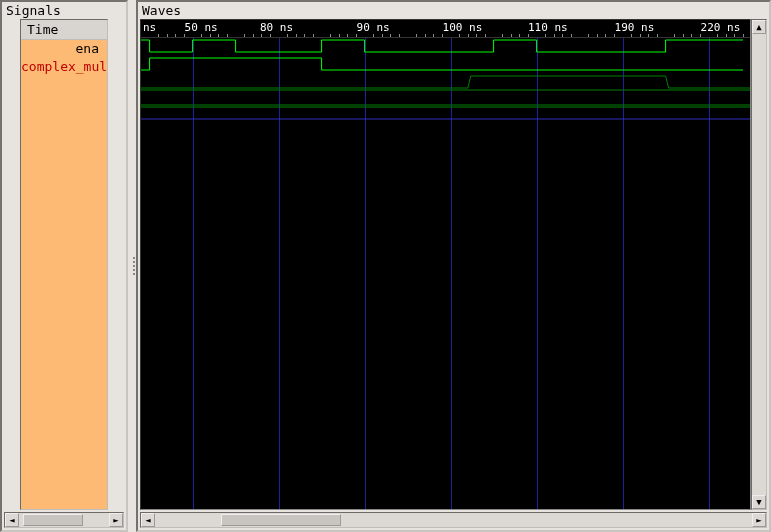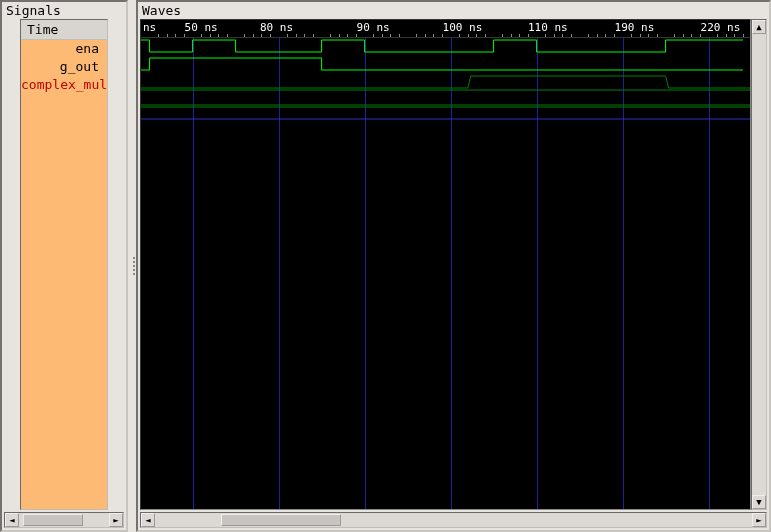--- a/index.html
+++ b/index.html
@@ -42,21 +42,20 @@
   .blue-line{stroke:#3030c0;stroke-width:1;fill:none;}
 </style>
 </head>
 <body>
 
 <div class="panel" id="signals">
   <div class="panel-title">Signals</div>
   <div id="sig-body">
     <div class="time-hdr">Time</div>
     <div class="sig-row">ena</div>
-    <div class="sig-row">g_out</div>
     <div class="sig-row red">complex_mul</div>
   </div>
   <div class="hscroll">
     <div class="arrow left">◄</div>
     <div class="thumb" style="left:18px;width:60px;"></div>
     <div class="arrow right">►</div>
   </div>
 </div>
 
 <div class="grip">

